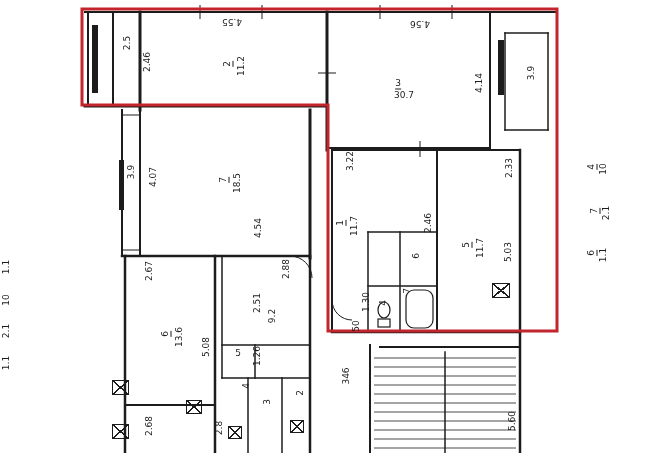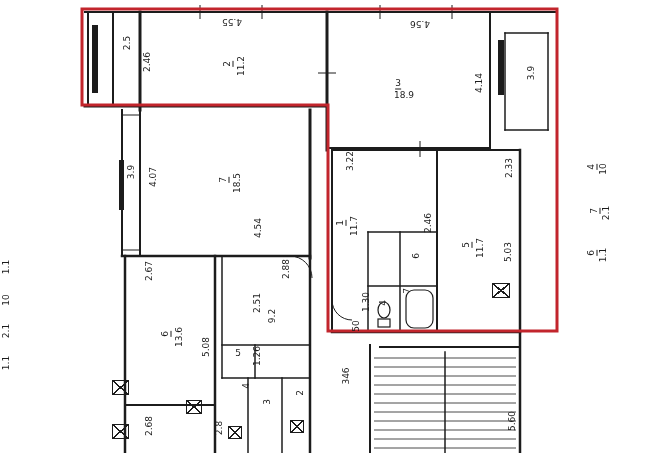--- a/index.html
+++ b/index.html
@@ -121,21 +121,21 @@
   </svg>
 
   <div class="label-layer">
       <span class="plabel" style="left: 127px; top: 43px; transform: translate(-50%, -50%) rotate(-90deg);">2.5</span>
       <span class="plabel" style="left: 147px; top: 62px; transform: translate(-50%, -50%) rotate(-90deg);">2.46</span>
       <span class="plabel" style="left: 232px; top: 21px; transform: translate(-50%, -50%) rotate(180deg);">4.55</span>
       <span class="plabel fraction" style="left: 228px; top: 64px; transform: translate(-50%, -50%) rotate(-90deg);">2</span>
       <span class="plabel" style="left: 241px; top: 66px; transform: translate(-50%, -50%) rotate(-90deg);">11.2</span>
       <span class="plabel" style="left: 420px; top: 23px; transform: translate(-50%, -50%) rotate(180deg);">4.56</span>
       <span class="plabel fraction" style="left: 398px; top: 84px; transform: translate(-50%, -50%) rotate(0deg);">3</span>
-      <span class="plabel" style="left: 404px; top: 95px; transform: translate(-50%, -50%) rotate(0deg);">18.9</span>
+      <span class="plabel" style="left: 404px; top: 95px; transform: translate(-50%, -50%) rotate(0deg);">30.7</span>
       <span class="plabel" style="left: 479px; top: 83px; transform: translate(-50%, -50%) rotate(-90deg);">4.14</span>
       <span class="plabel" style="left: 531px; top: 73px; transform: translate(-50%, -50%) rotate(-90deg);">3.9</span>
       <span class="plabel" style="left: 131px; top: 172px; transform: translate(-50%, -50%) rotate(-90deg);">3.9</span>
       <span class="plabel" style="left: 153px; top: 177px; transform: translate(-50%, -50%) rotate(-90deg);">4.07</span>
       <span class="plabel fraction" style="left: 224px; top: 180px; transform: translate(-50%, -50%) rotate(-90deg);">7</span>
       <span class="plabel" style="left: 237px; top: 183px; transform: translate(-50%, -50%) rotate(-90deg);">18.5</span>
       <span class="plabel" style="left: 258px; top: 228px; transform: translate(-50%, -50%) rotate(-90deg);">4.54</span>
       <span class="plabel" style="left: 350px; top: 161px; transform: translate(-50%, -50%) rotate(-90deg);">3.22</span>
       <span class="plabel fraction" style="left: 341px; top: 223px; transform: translate(-50%, -50%) rotate(-90deg);">1</span>
       <span class="plabel" style="left: 354px; top: 226px; transform: translate(-50%, -50%) rotate(-90deg);">11.7</span>

